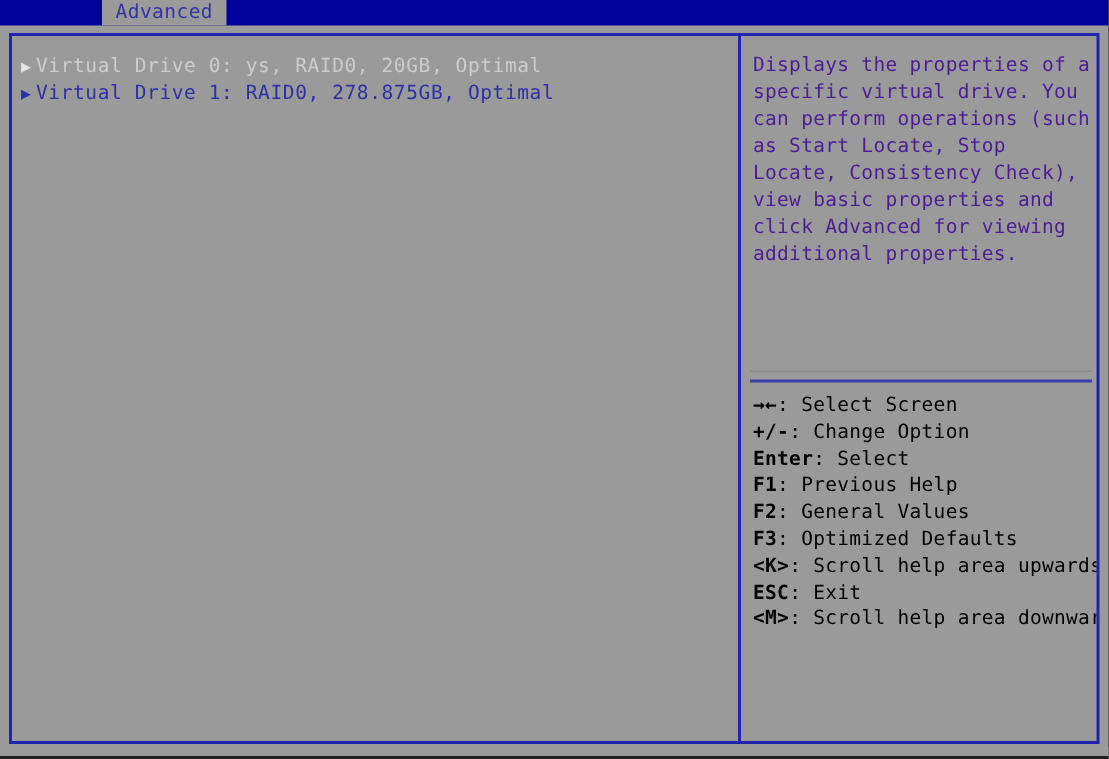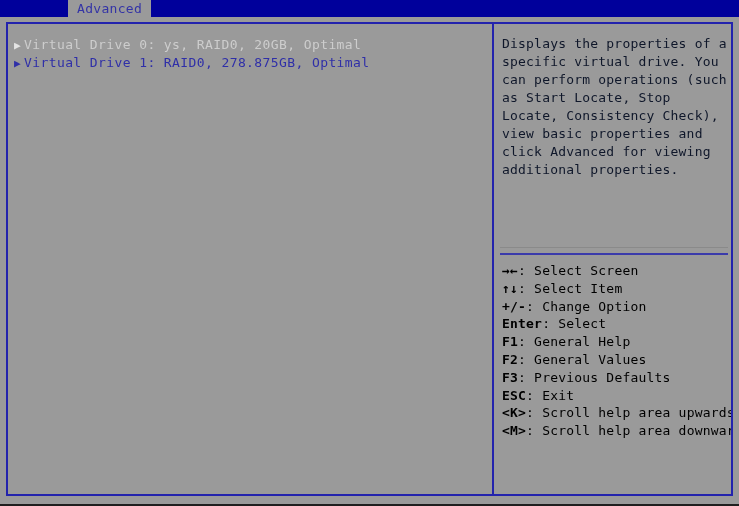--- a/index.html
+++ b/index.html
@@ -123,21 +123,21 @@
   .drive-row.dim .tri { color: #e4e4e4; }
   .drive-row.normal { color: #2f2fa8; }
   .drive-row.normal .tri { color: #2f2fa8; }
 
   
   .help-text {
     position: absolute;
     left: 8px;
     top: 11px;
     width: 228px;
-    color: #0f172a;
+    color: #4c1d95;
     font-size: 13px;
     line-height: 18px;
     letter-spacing: 0.2px;
     white-space: pre-wrap;
   }
 
   .help-sep {
     position: absolute;
     left: 6px;
     top: 229px;
@@ -201,28 +201,27 @@
 
     <div class="pane-right">
 
       <div class="help-text">Displays the properties of a specific virtual drive. You can perform operations (such as Start Locate, Stop Locate, Consistency Check), view basic properties and click Advanced for viewing additional properties.</div>
 
       <div class="help-sep-top"></div>
       <div class="help-sep"></div>
 
       <div class="legend">
         <div class="legend-row"><span class="legend-keys">→←</span><span>: Select Screen</span></div>
-        <div class="legend-row"><span class="legend-keys">↑↓</span><span>: Select Item</span></div>
         <div class="legend-row"><span class="legend-keys">+/-</span><span>: Change Option</span></div>
         <div class="legend-row"><span class="legend-keys">Enter</span><span>: Select</span></div>
-        <div class="legend-row"><span class="legend-keys">F1</span><span>: General Help</span></div>
+        <div class="legend-row"><span class="legend-keys">F1</span><span>: Previous Help</span></div>
         <div class="legend-row"><span class="legend-keys">F2</span><span>: General Values</span></div>
-        <div class="legend-row"><span class="legend-keys">F3</span><span>: Previous Defaults</span></div>
+        <div class="legend-row"><span class="legend-keys">F3</span><span>: Optimized Defaults</span></div>
+        <div class="legend-row"><span class="legend-keys">&lt;K&gt;</span><span>: Scroll help area upwards</span></div>
         <div class="legend-row"><span class="legend-keys">ESC</span><span>: Exit</span></div>
-        <div class="legend-row"><span class="legend-keys">&lt;K&gt;</span><span>: Scroll help area upwards</span></div>
         <div class="legend-row"><span class="legend-keys">&lt;M&gt;</span><span>: Scroll help area downwards</span></div>
       </div>
 
     </div>
 
   </div>
 
   <div class="frame-bottom-shade"></div>
   <div class="frame-bottom-line"></div>
 

